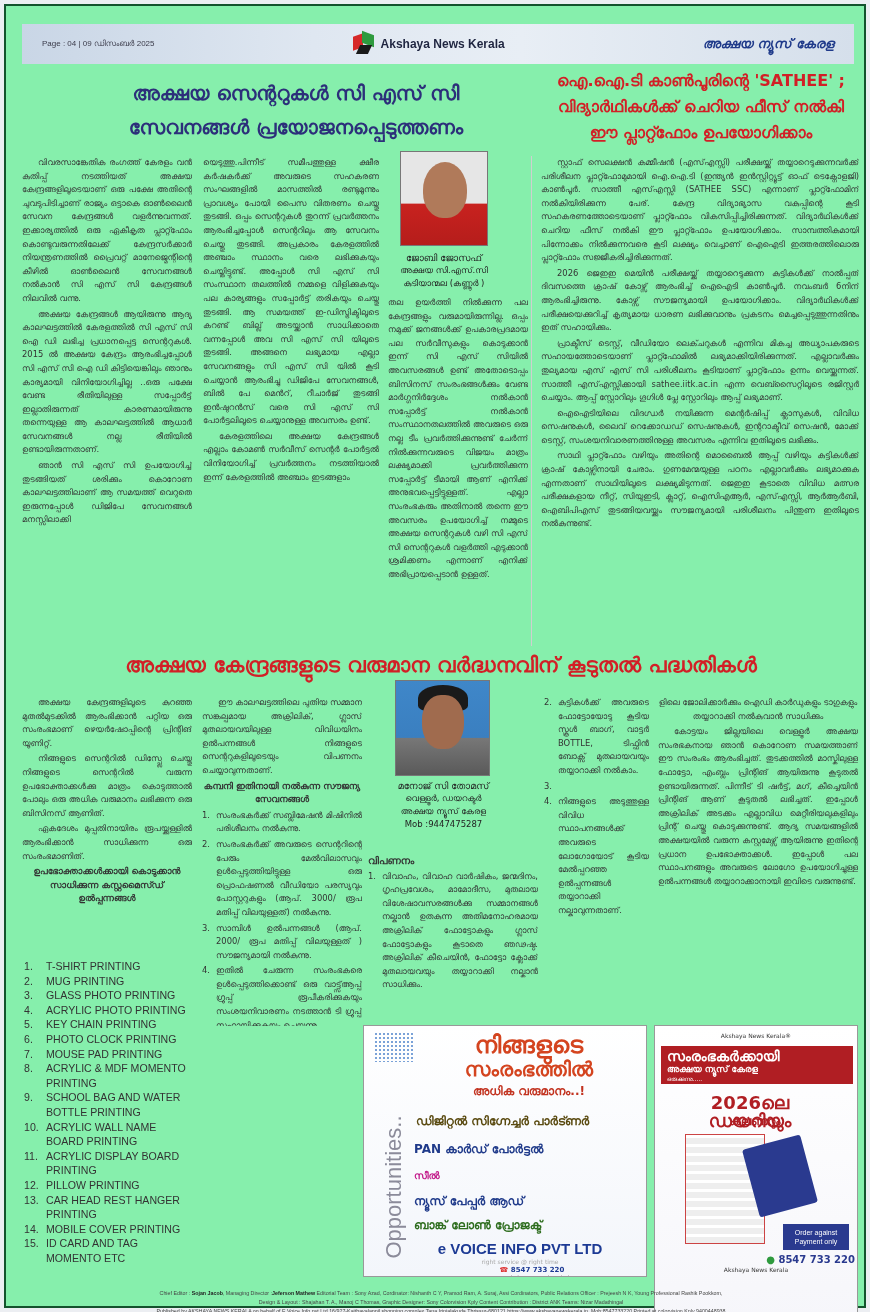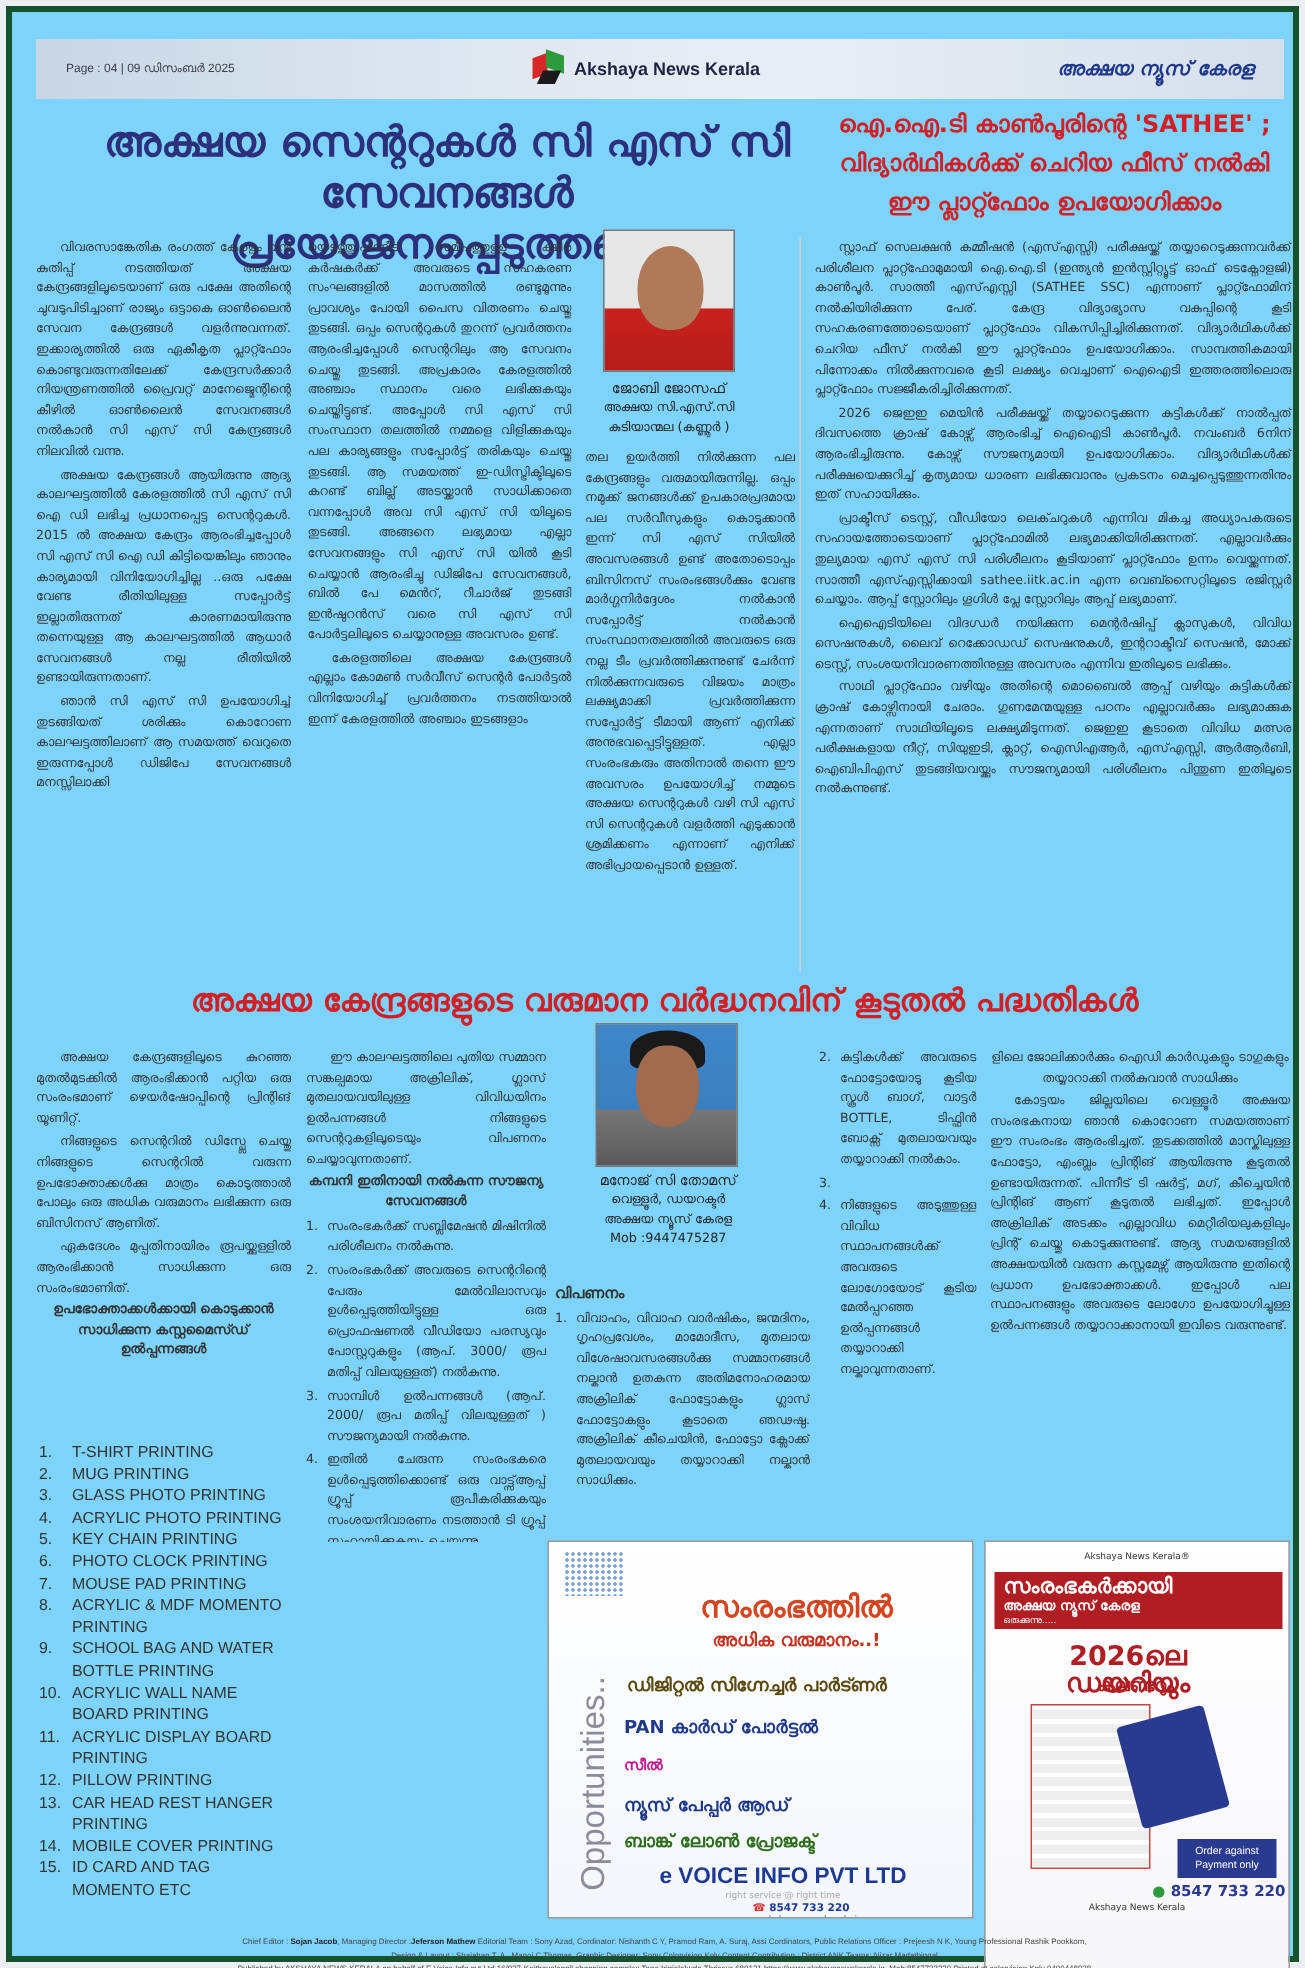--- a/index.html
+++ b/index.html
@@ -1,39 +1,39 @@
 <!DOCTYPE html>
 <html><head>
 <meta charset="utf-8">
 <style>
   * { box-sizing: border-box; margin: 0; padding: 0; }
   html, body { width: 870px; height: 1312px; background: #eceef2; overflow: hidden; }
   body { font-family: "DejaVu Sans", sans-serif; color: #2a2a2a; }
   .page {
     position: absolute; left: 4px; top: 4px; width: 862px; height: 1304px;
-    background: #7dd3fc; border: 4px solid #14532d;
+    background: #86efac; border: 2px solid #14532d;
   }
   
   .masthead {
     position: absolute; left: 16px; top: 18px; width: 832px; height: 40px;
     background: linear-gradient(90deg, #c9d6e6 0%, #dfe7f1 35%, #e8eef5 60%, #d5dfeb 100%);
     display: flex; align-items: center; justify-content: space-between; padding: 0 20px;
   }
   .mh-left { font-size: 8px; color: #3b3b4a; font-family: "Liberation Sans", sans-serif; }
   .mh-center { display: flex; align-items: center; gap: 6px; }
   .logo-mark { width: 22px; height: 22px; position: relative; }
   .logo-mark .r { position: absolute; left: 0; top: 2px; width: 10px; height: 14px; background: #d62828; transform: skewY(-20deg); }
   .logo-mark .g { position: absolute; left: 9px; top: 0; width: 12px; height: 12px; background: #2e9a3e; transform: skewY(20deg); }
   .logo-mark .k { position: absolute; left: 5px; top: 12px; width: 12px; height: 9px; background: #1a1a1a; transform: skewX(-25deg); }
   .mh-brand { font-family: "Liberation Sans", sans-serif; font-size: 12px; color: #1f2540; font-weight: bold; }
   .mh-right { font-size: 13px; color: #1f3a8a; font-weight: bold; font-style: italic; }
 
   
   .h-blue { position: absolute; left: 60px; top: 70px; width: 460px; text-align: center;
-    color: #2c2f7a; font-size: 28px; font-weight: bold; line-height: 34px; }
+    color: #2c2f7a; font-size: 20px; font-weight: bold; line-height: 34px; }
   .h-red { position: absolute; left: 530px; top: 62px; width: 330px; text-align: center;
     color: #d21f26; font-size: 16px; font-weight: bold; line-height: 26px; }
   .h-red2 { position: absolute; left: 20px; top: 645px; width: 830px; text-align: center;
     color: #d21f26; font-size: 21px; font-weight: bold; line-height: 28px; }
 
   
   .col { position: absolute; font-size: 8.4px; line-height: 13.6px; text-align: justify; color: #333; font-family: "DejaVu Sans", sans-serif; }
   .col p { text-indent: 16px; margin-bottom: 2px; }
   .col .center-bold { text-align: center; font-weight: bold; text-indent: 0; font-size: 9px; }
   .divider-v { position: absolute; width: 1px; background: #cfcfcf; }
@@ -295,20 +295,21 @@
   <div class="col" style="left:652px; top:690px; width:200px; height:325px; overflow:hidden; text-align:center;">
     <p style="text-indent:0; text-align:center;">ളിലെ ജോലിക്കാർക്കും ഐഡി കാർഡുകളും ടാഗുകളും തയ്യാറാക്കി നൽകുവാൻ സാധിക്കും</p>
     <p style="text-align:justify;">കോട്ടയം ജില്ലയിലെ വെള്ളൂർ അക്ഷയ സംരഭകനായ ഞാൻ കൊറോണ സമയത്താണ് ഈ സംരംഭം ആരംഭിച്ചത്. തുടക്കത്തിൽ മാസ്കിലുള്ള ഫോട്ടോ, എംബ്ലം പ്രിന്റിങ് ആയിരുന്നു കൂടുതൽ ഉണ്ടായിരുന്നത്. പിന്നീട് ടി ഷർട്ട്, മഗ്, കീച്ചെയിൻ പ്രിന്റിങ് ആണ് കൂടുതൽ ലഭിച്ചത്. ഇപ്പോൾ അക്രിലിക് അടക്കം എല്ലാവിധ മെറ്റീരിയലുകളിലും പ്രിന്റ് ചെയ്തു കൊടുക്കുന്നുണ്ട്. ആദ്യ സമയങ്ങളിൽ അക്ഷയയിൽ വരുന്ന കസ്റ്റമേഴ്സ് ആയിരുന്നു ഇതിന്റെ പ്രധാന ഉപഭോക്താക്കൾ. ഇപ്പോൾ പല സ്ഥാപനങ്ങളും അവരുടെ ലോഗോ ഉപയോഗിച്ചുള്ള ഉൽപന്നങ്ങൾ തയ്യാറാക്കാനായി ഇവിടെ വരുന്നുണ്ട്.</p>
   </div>
 
   <div class="ad1">
     <div class="dots"></div>
     <div class="side">
         <span>Opportunities..</span>
       </div>
+    <div class="l1">നിങ്ങളുടെ</div>
     <div class="l2">സംരംഭത്തിൽ</div>
     <div class="l3">അധിക വരുമാനം..!</div>
     <div class="row r1">ഡിജിറ്റൽ സിഗ്നേച്ചർ പാർട്ണർ</div>
     <div class="row r2">PAN കാർഡ് പോർട്ടൽ</div>
     <div class="row r3">സീൽ</div>
     <div class="row r4">ന്യൂസ് പേപ്പർ ആഡ്</div>
     <div class="row r5">ബാങ്ക് ലോൺ പ്രോജക്ട്</div>
     <div class="co">e VOICE INFO PVT LTD</div>
     <div class="tag">right service @ right time</div>
     <div class="ph">

